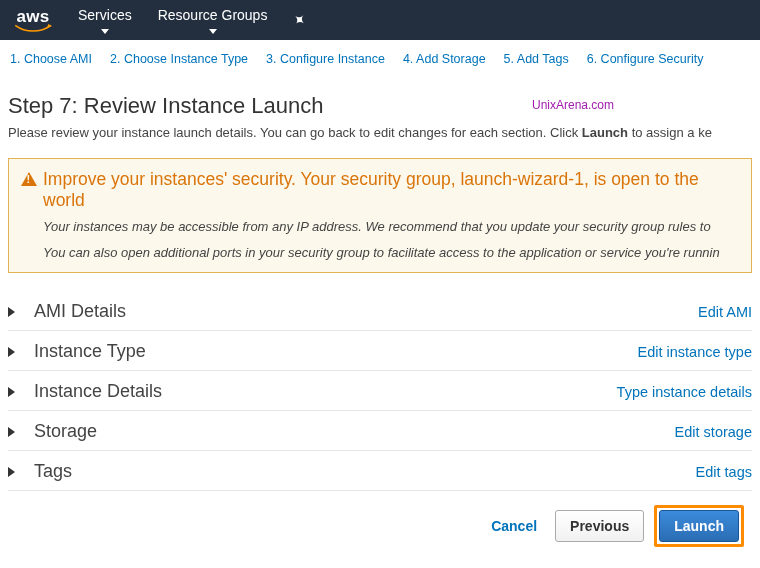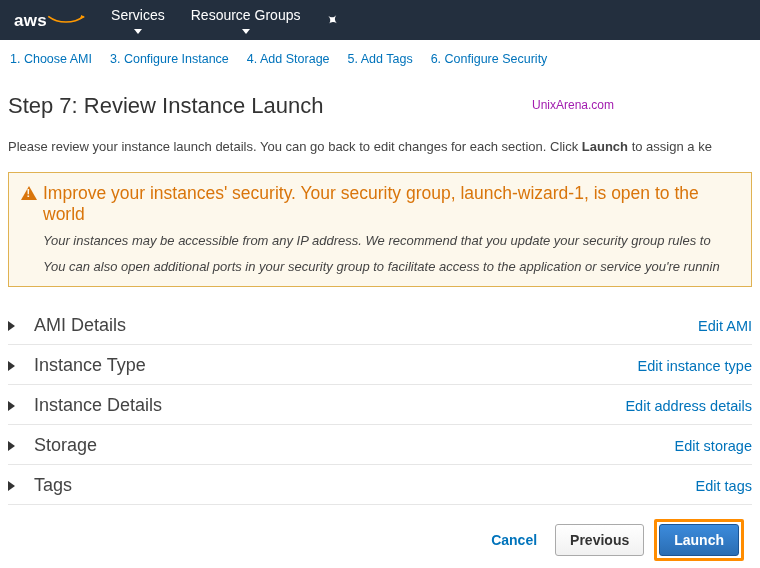--- a/index.html
+++ b/index.html
@@ -1,34 +1,34 @@
 <!DOCTYPE html>
 <html><head>
 <meta charset="utf-8">
 <style>
   * { box-sizing: border-box; margin: 0; padding: 0; }
   body { font-family: "Helvetica Neue", Arial, sans-serif; font-size: 14px; color: #333; width: 760px; height: 568px; overflow: hidden; background: #fff; }
 
   
   .topnav { background: #232f3e; height: 40px; display: flex; align-items: center; padding: 0 14px; gap: 26px; }
-  .aws-logo { display:flex; flex-direction:row; align-items:center; line-height:1; }
+  .aws-logo { display:flex; flex-direction:column; align-items:center; line-height:1; }
   .aws-logo-text { color:#fff; font-weight:700; font-size:17px; letter-spacing:0.3px; font-family: Arial, sans-serif; }
   .aws-smile { width:38px; height:9px; margin-top:-1px; }
   .topnav-item { color:#fff; font-size:14px; display:flex; align-items:center; gap:6px; cursor:pointer;flex-direction:column; }
   .caret-dn { width:0; height:0; border-left:4px solid transparent; border-right:4px solid transparent; border-top:5px solid #fff; display:inline-block; }
   .pin-icon { color:#fff; font-size:15px; transform: rotate(40deg); cursor:pointer; }
 
   
   .steps { display:flex; gap:18px; padding: 12px 10px 6px 10px; border-bottom:1px solid #fff; white-space:nowrap; overflow:hidden; }
   .steps .step { color:#0073bb; font-size:12.5px; padding-bottom:6px; cursor:pointer; }
 
   
   .page { padding: 8px 8px 0 8px; }
   .h2 { font-size:22px; font-weight:400; color:#333; margin-top:6px; }
-  .subtitle { font-size:13px; color:#444; margin-top:20px; }
+  .subtitle { font-size:13px; color:#444; margin-top:6px; }
   .subtitle b { font-weight:700; }
   .watermark { position:absolute; left:532px; top:98px; color:#a21caf; font-size:12px; }
 
   
   .warn { border:1px solid #e0b252; background:#fdf8ec; margin-top:18px; padding:10px 12px 10px 12px; overflow:hidden; }
   .warn-title { color:#d9750b; font-size:17.5px; display:flex; align-items:flex-start; gap:6px;justify-content:space-between; }
   .warn-triangle { width:0; height:0; border-left:8px solid transparent; border-right:8px solid transparent; border-bottom:14px solid #d9750b; position:relative; flex-shrink:0; margin-top:3px; }
   .warn-triangle::after { content:"!"; position:absolute; left:-2.5px; top:1px; color:#fdf8ec; font-size:11px; font-weight:700; }
   .warn-body { color:#444; font-size:13px; margin-top:6px; padding-left:22px; line-height:1.5; white-space:nowrap; overflow:hidden;font-style:italic; }
 
@@ -65,20 +65,21 @@
   </div>
   <div class="topnav-item">
     <span>Resource Groups</span>
     <span class="caret-dn"></span>
   </div>
   <div class="pin-icon">✦</div>
 </div>
 
 <div class="steps">
   <div class="step">1. Choose AMI</div>
+  <div class="step">2. Choose Instance Type</div>
   <div class="step">3. Configure Instance</div>
   <div class="step">4. Add Storage</div>
   <div class="step">5. Add Tags</div>
   <div class="step">6. Configure Security</div>
 </div>
 
 <div class="page">
   <div class="watermark">UnixArena.com</div>
 
   <div class="h2">Step 7: Review Instance Launch</div>
@@ -112,21 +113,21 @@
       </div>
       <span class="editlink">Edit instance type</span>
     </div>
 
 
     <div class="secrow">
       <div class="secleft">
         <span class="tri-right"></span>
         <span class="sectitle">Instance Details</span>
       </div>
-      <span class="editlink">Edit address details</span>
+      <span class="editlink">Type instance details</span>
     </div>
 
     <div class="secrow">
       <div class="secleft">
         <span class="tri-right"></span>
         <span class="sectitle">Storage</span>
       </div>
       <span class="editlink">Edit storage</span>
     </div>
 

